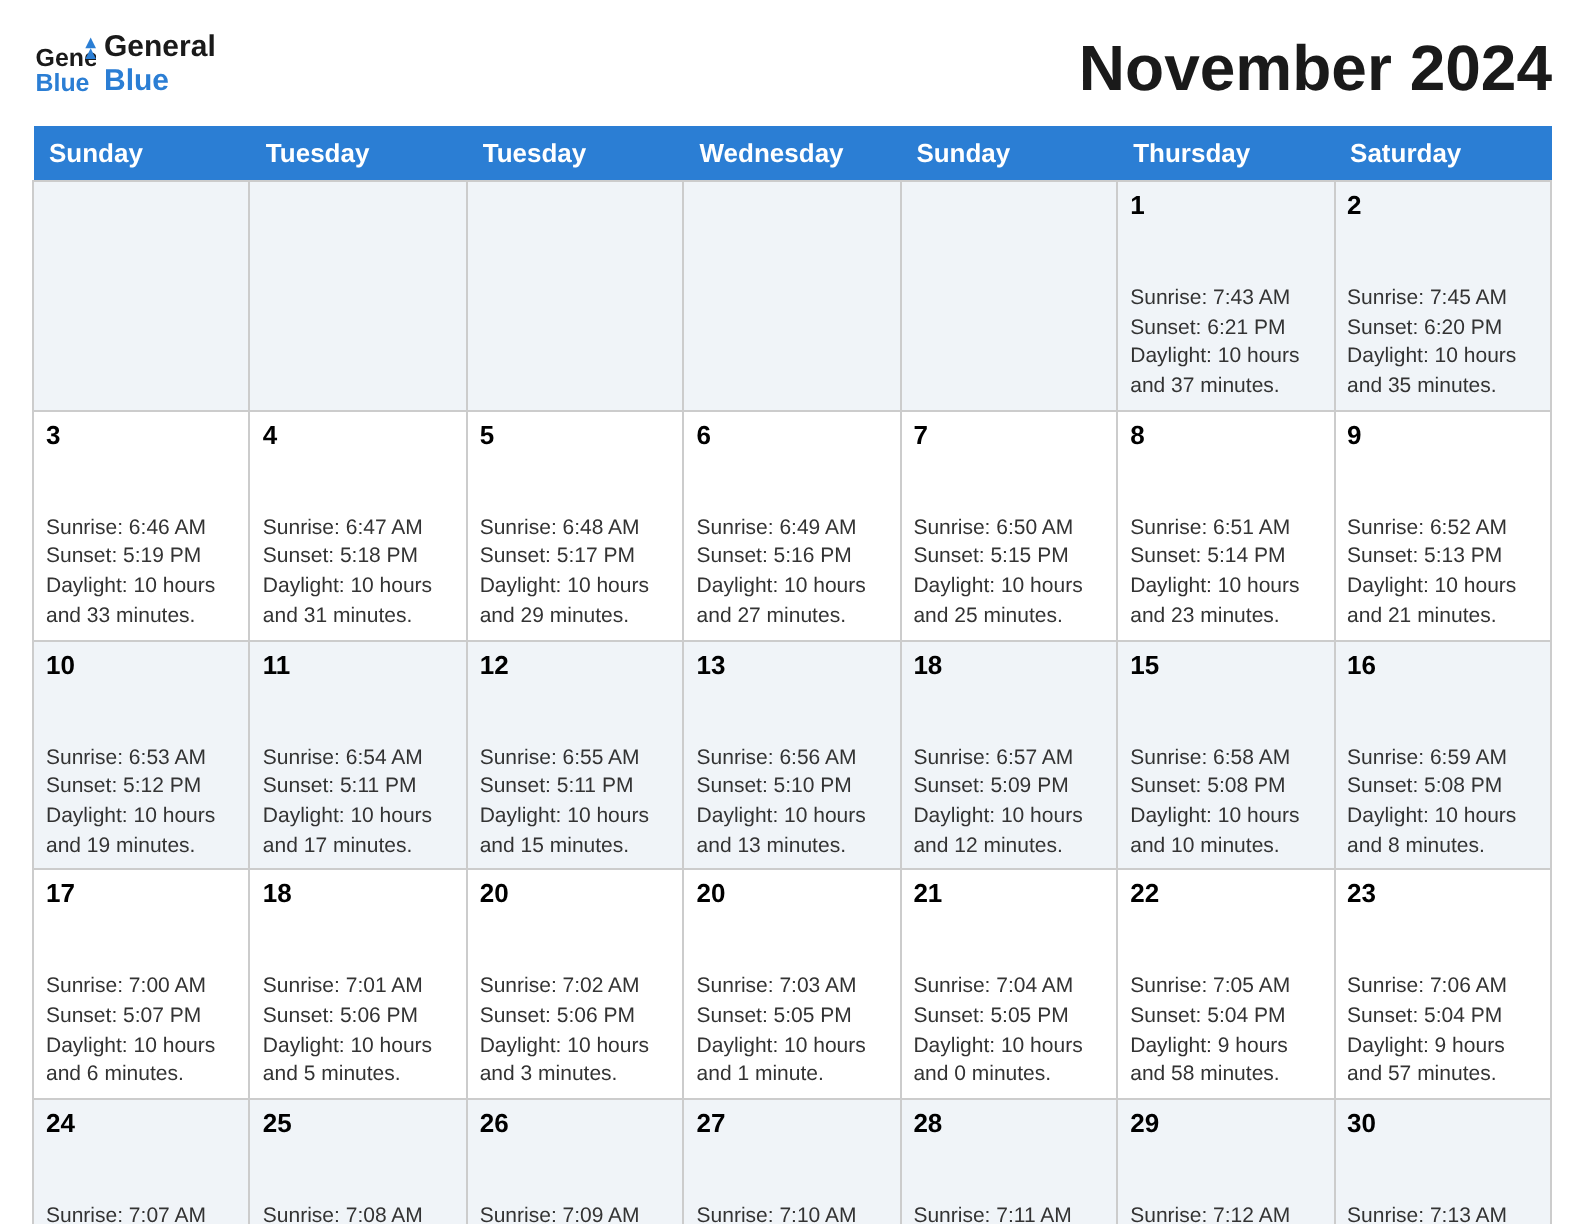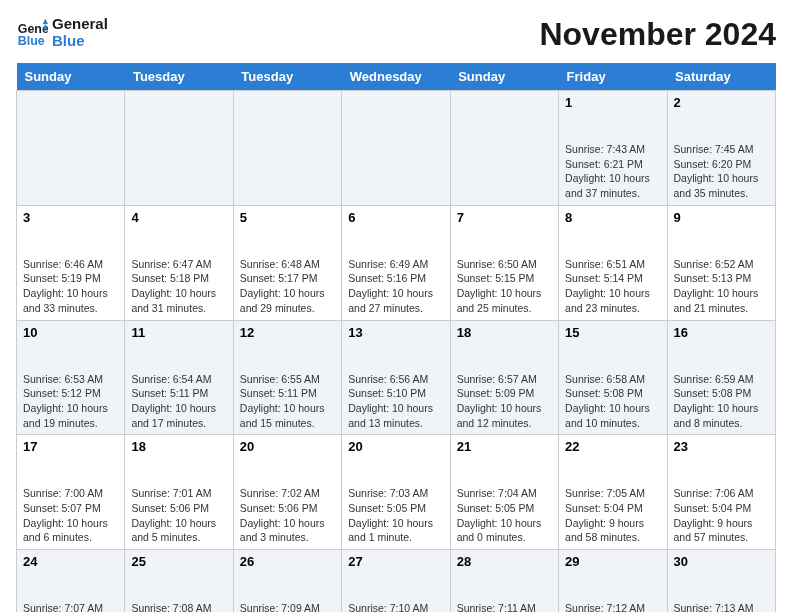--- a/index.html
+++ b/index.html
@@ -105,21 +105,21 @@
 </div>
 
 <table class="calendar-table">
   <thead>
     <tr id="header-row">
         <th>Sunday</th>
         <th>Tuesday</th>
         <th>Tuesday</th>
         <th>Wednesday</th>
         <th>Sunday</th>
-        <th>Friday</th>
+        <th>Thursday</th>
         <th>Saturday</th>
       </tr>
   </thead>
   <tbody id="calendar-body">
   <tr>
         <td class="empty-cell"></td>
         <td class="empty-cell"></td>
         <td class="empty-cell"></td>
         <td class="empty-cell"></td>
         <td class="empty-cell"></td>

